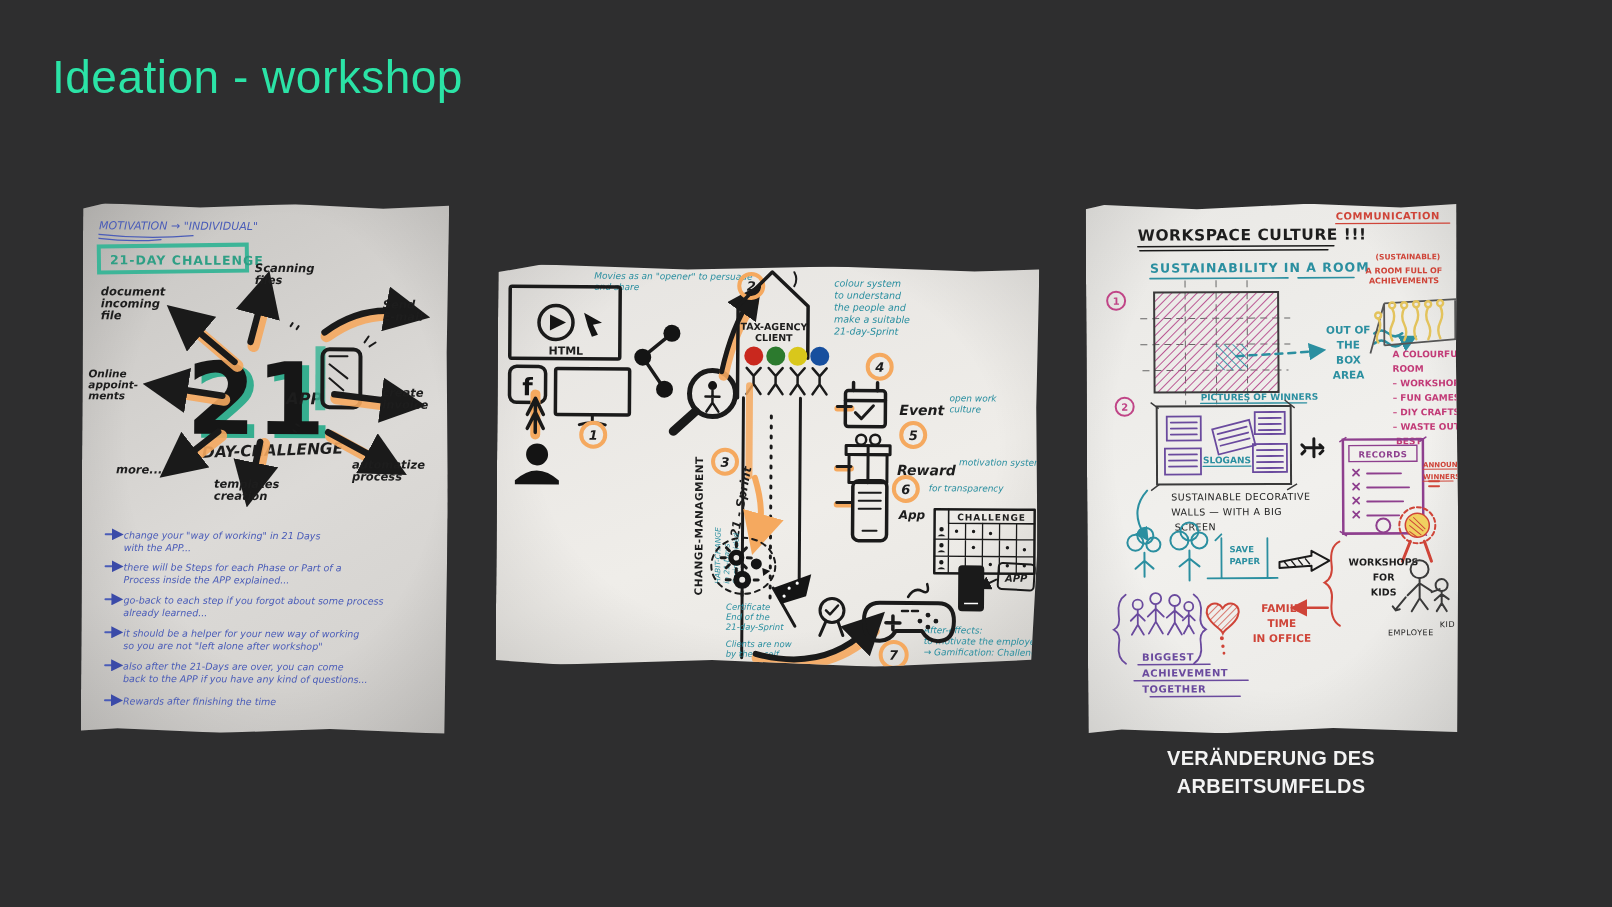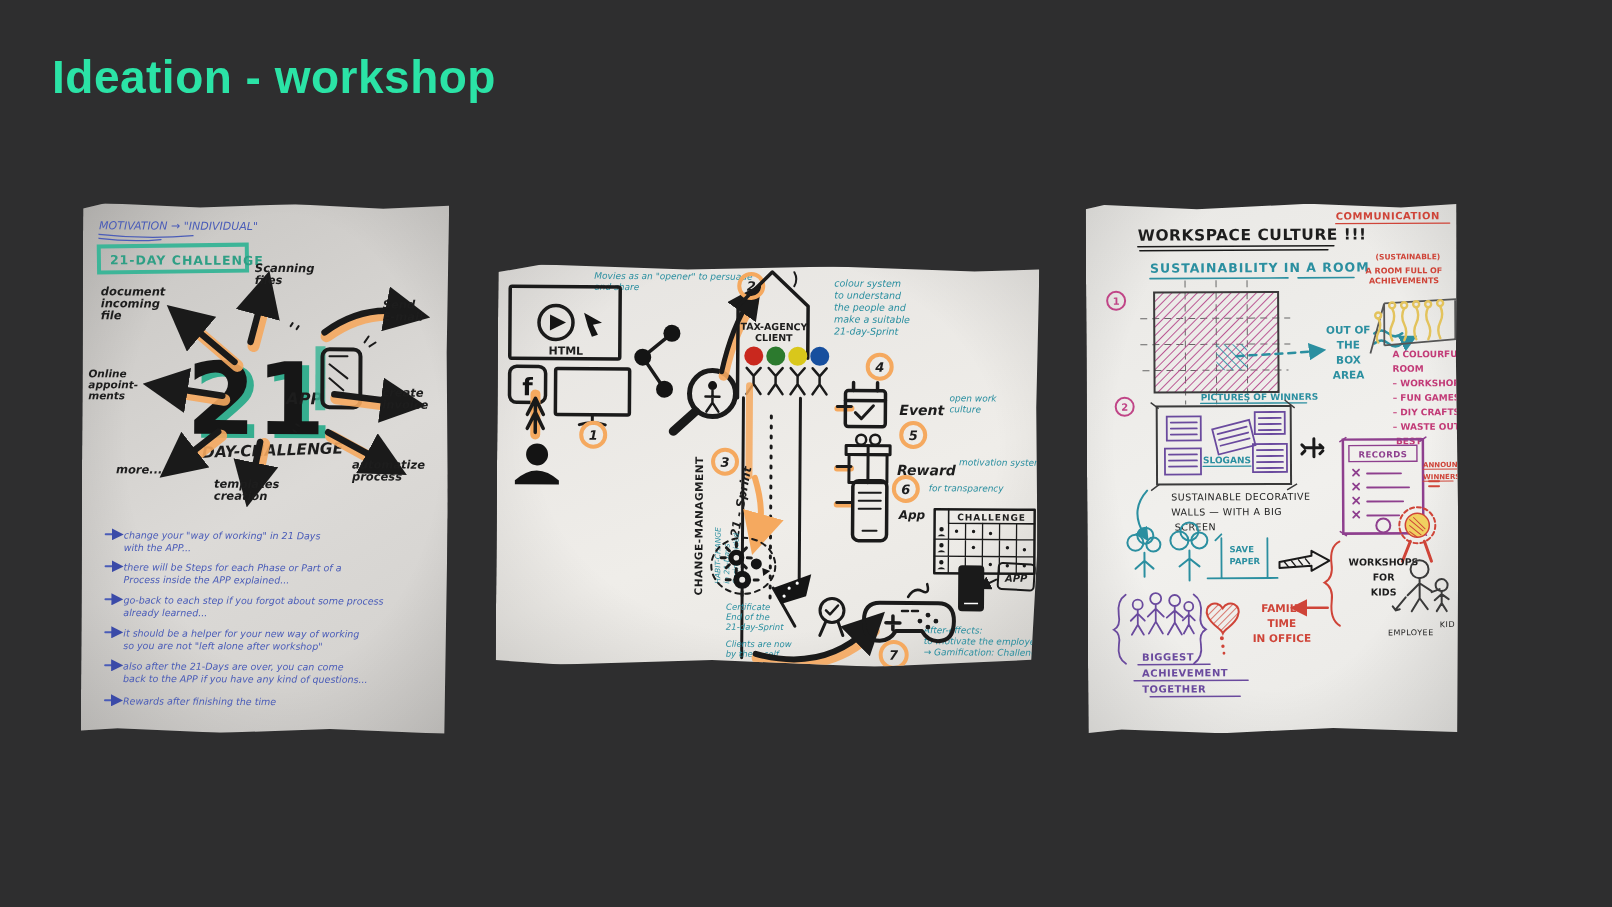--- a/index.html
+++ b/index.html
@@ -1,18 +1,18 @@
 <!DOCTYPE html>
 <html><head>
 <meta charset="utf-8">
 <style>
   html,body{margin:0;padding:0;background:#2e2e2f;}
   .slide{position:relative;width:1612px;height:907px;background:#2e2e2f;overflow:hidden;
          font-family:"Liberation Sans",sans-serif;}
-  .title{position:absolute;left:52px;top:50px;font-size:46px;font-weight:700;
+  .title{position:absolute;left:52px;top:50px;font-size:46px;font-weight:400;
          color:#2be3a6;letter-spacing:.5px;}
   .paper{position:absolute;}
   .sheet{position:absolute;inset:0;}
   .p1 .sheet{background:radial-gradient(ellipse at 55% 45%, rgba(0,0,0,0) 55%, rgba(0,0,0,.16) 100%),
              linear-gradient(150deg,#c7c5c2,#dcdad7 55%,#d2d0cd);
              clip-path:polygon(0% 1%,6% 0%,32% .7%,58% 0%,82% .8%,100% .2%,99.5% 28%,100% 58%,99.3% 100%,68% 99.2%,38% 100%,10% 99.2%,0% 99.7%);}
   .p2 .sheet{background:radial-gradient(ellipse at 50% 45%, rgba(0,0,0,0) 60%, rgba(0,0,0,.12) 100%),
              linear-gradient(160deg,#e6e4e1,#efede9 60%,#e8e6e2);
              clip-path:polygon(0% 2%,8% 0%,35% 1%,62% 0%,88% 1%,100% .4%,99.6% 35%,100% 70%,99% 98%,70% 100%,40% 98.6%,12% 100%,0% 99%);}
   .p3 .sheet{background:radial-gradient(ellipse at 50% 45%, rgba(0,0,0,0) 60%, rgba(0,0,0,.12) 100%),
@@ -547,14 +547,15 @@
         </g>
         <text class="rd" x="194" y="408" font-size="10.5" text-anchor="middle"><tspan x="194">FAMILY</tspan><tspan x="194" dy="15px">TIME</tspan><tspan x="194" dy="15px">IN OFFICE</tspan></text>
         <path class="rs" d="M240,404 L212,404" stroke-width="2.5" marker-end="url(#ah-r)"></path>
 
         <text class="pu" x="54" y="456" font-size="10" letter-spacing=".5"><tspan x="54">BIGGEST</tspan><tspan x="54" dy="16px">ACHIEVEMENT</tspan><tspan x="54" dy="16px">TOGETHER</tspan></text>
         <path class="ps" d="M50,460 H122 M46,476 H160 M62,492 H152" stroke-width="1.5"></path>
       </svg>
     </div>
   </div>
 
+  <div class="caption cap3">VERÄNDERUNG DES ARBEITSUMFELDS</div>
 
 </div>
 
 </body></html>

